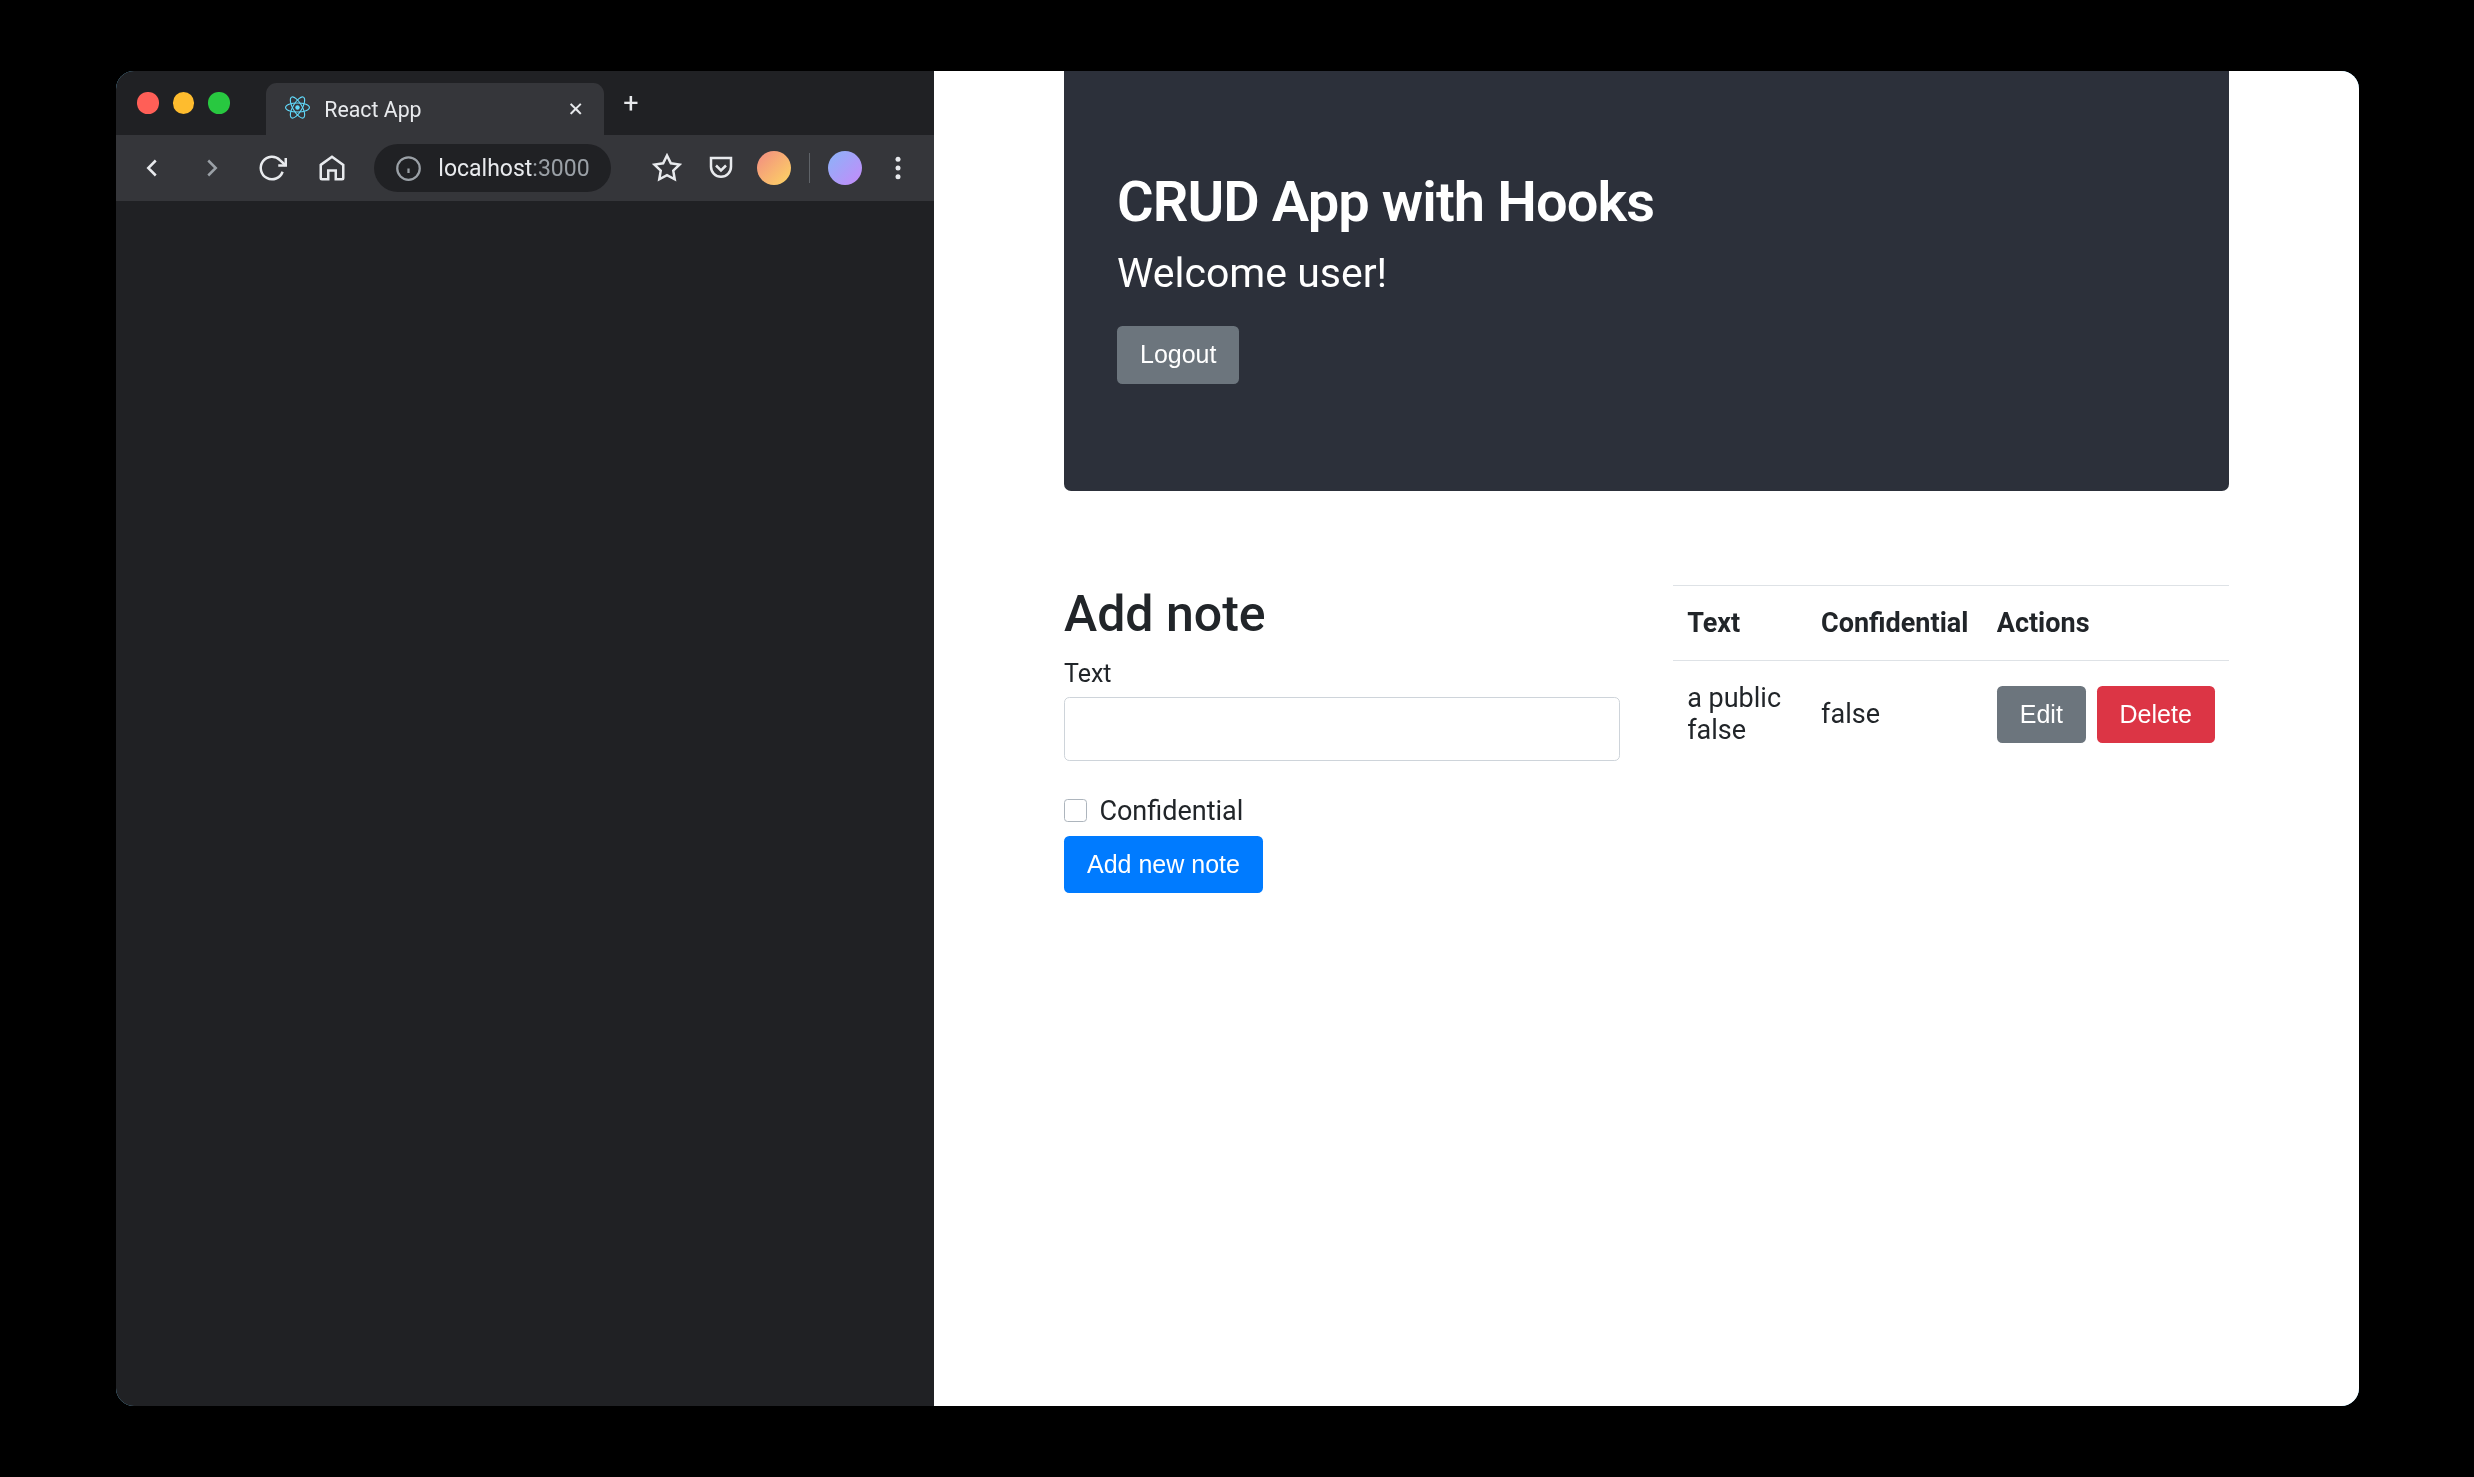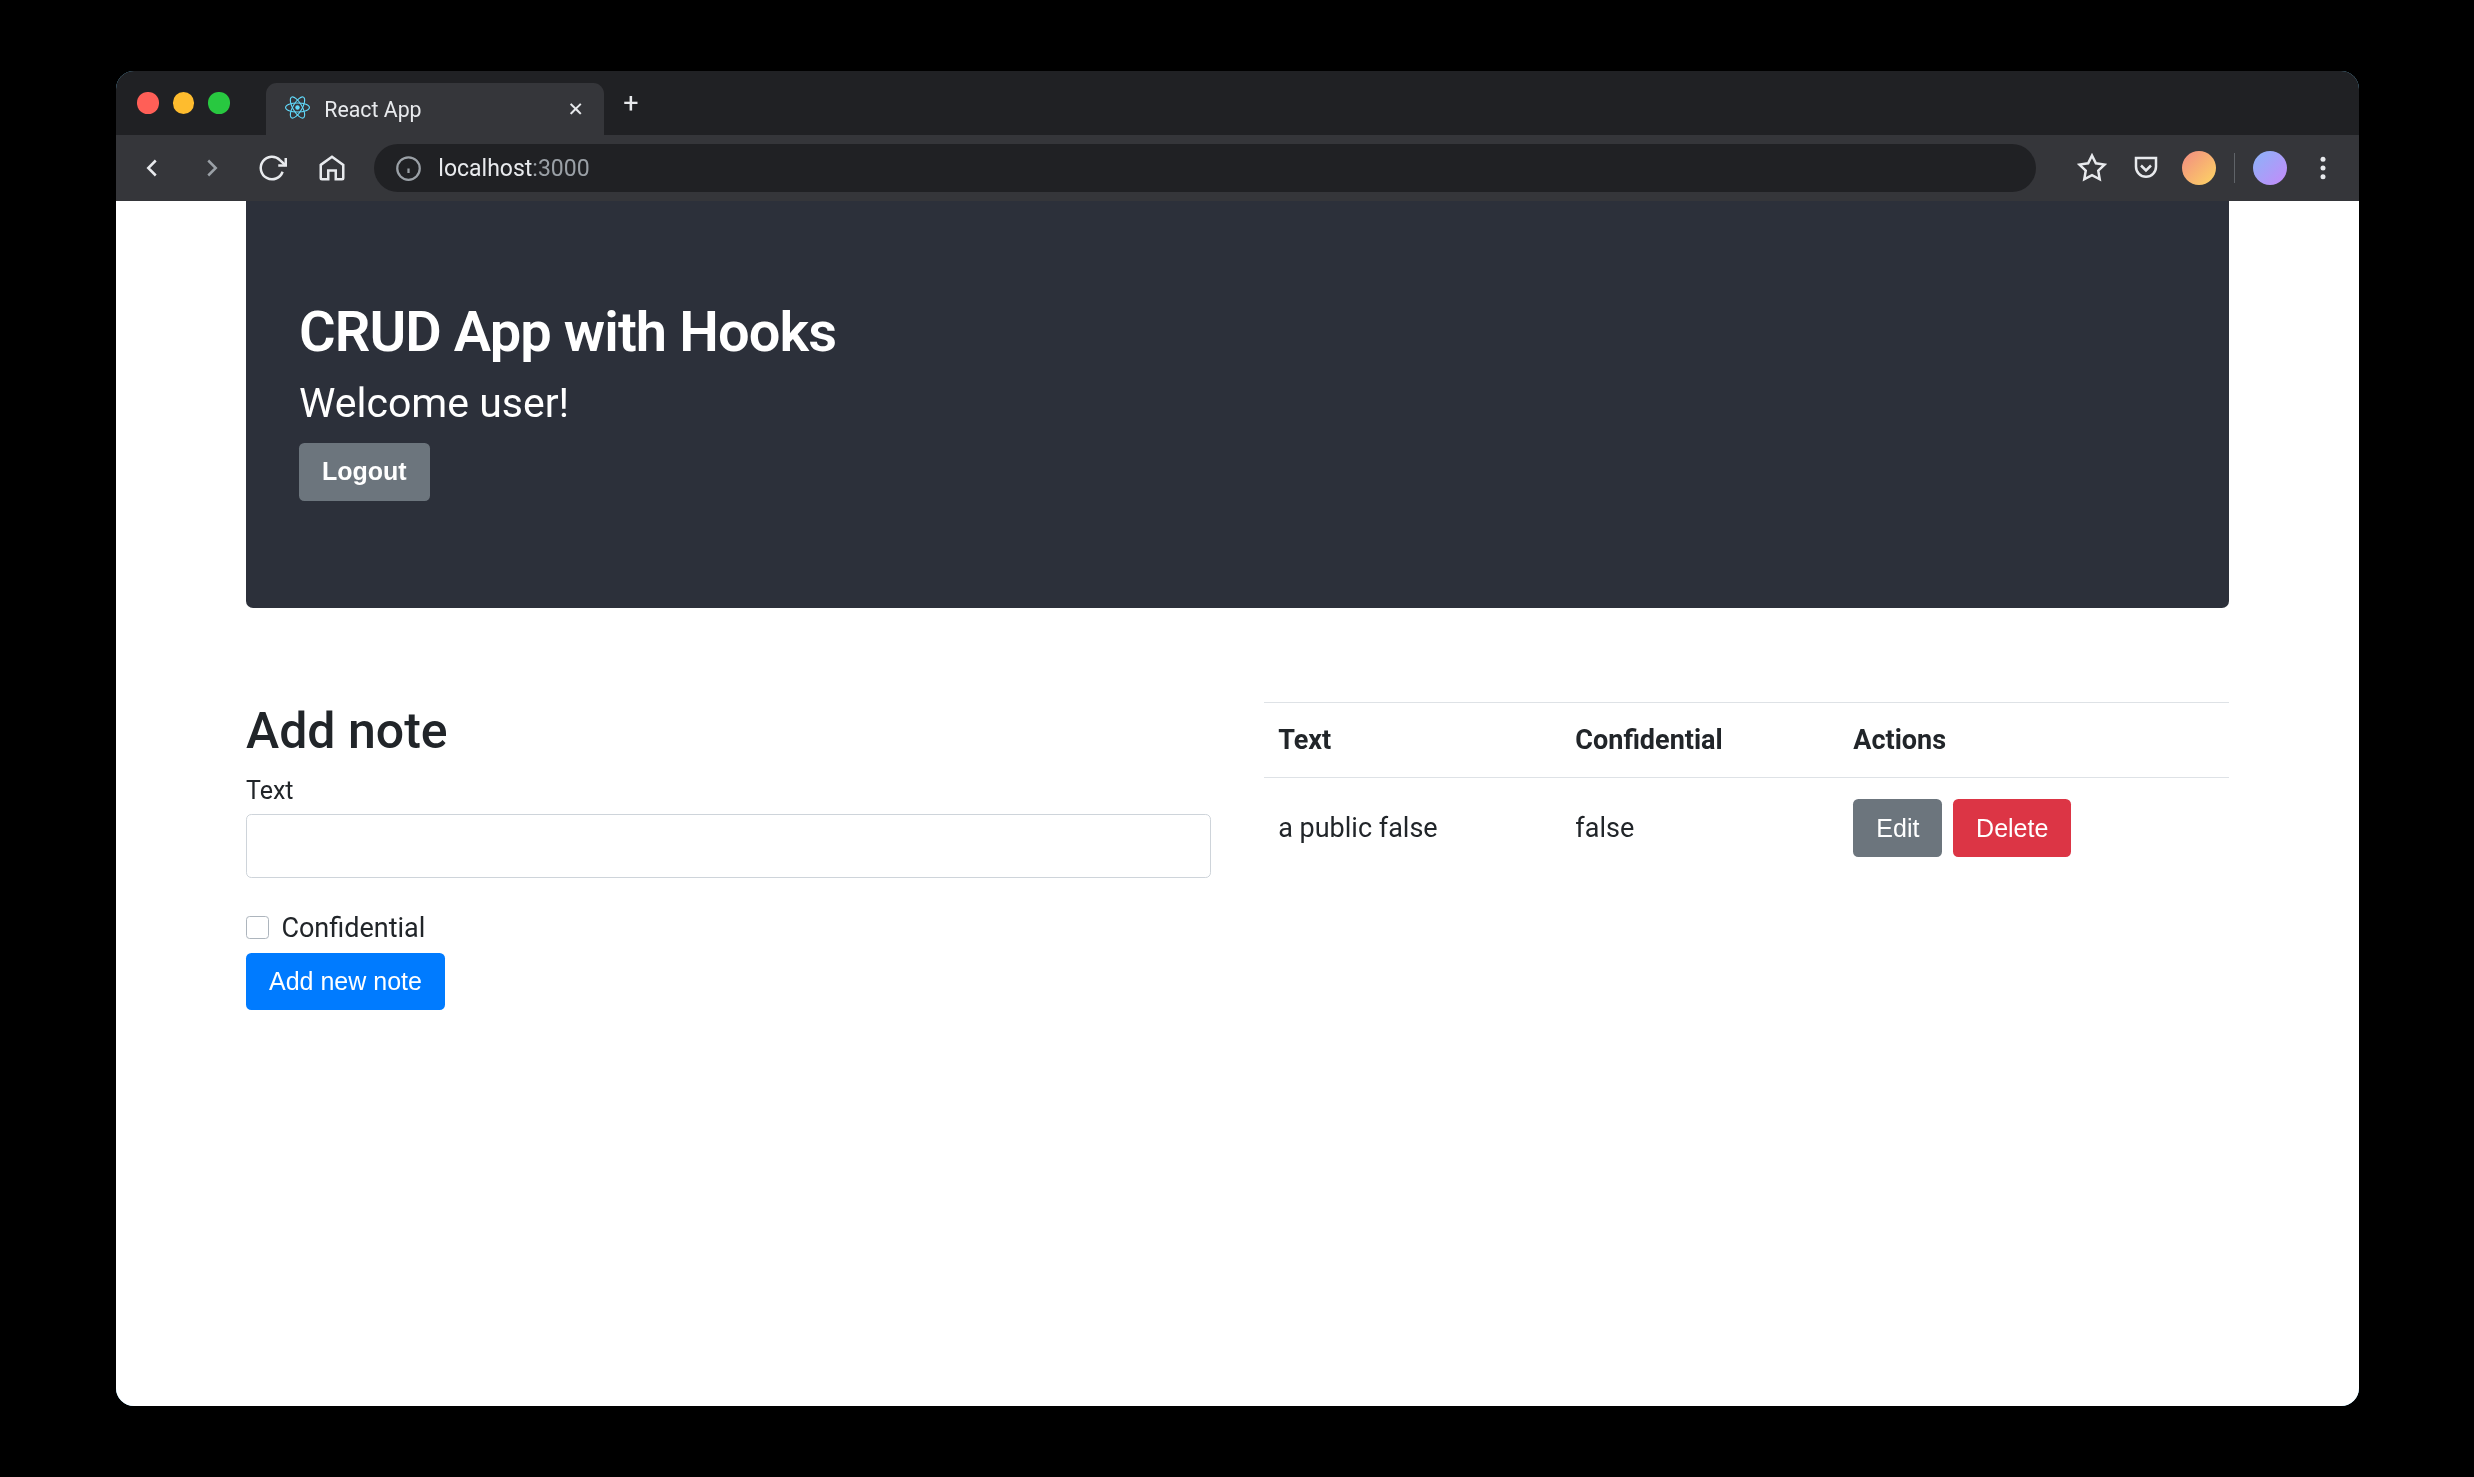--- a/index.html
+++ b/index.html
@@ -11,21 +11,21 @@
       padding: 71px 116px;
     }
     .window {
       background: #7dd3fc;
       border-radius: 18px;
       overflow: hidden;
       width: 100%;
       height: 100%;
       box-shadow: 0 18px 71px rgba(0,0,0,0.6);
       display: flex;
-      flex-direction: column;
+      flex-direction: row;
     }
     
     .chrome { background: #202124; }
     .tab-strip {
       display: flex;
       align-items: center;
       height: 64px;
       padding: 0 16px;
     }
     .traffic-lights { display: flex; gap: 14.2px; margin-right: 36px; margin-left: 5.3px; }
@@ -97,21 +97,21 @@
       border: none;
       border-radius: 5.3px;
       font-size: 25px;
       padding: 14.2px 23px;
       cursor: pointer;
       color: #fff;
     }
     .btn-secondary { background: #6c757d; }
     .btn-primary { background: #007bff; }
     .btn-danger { background: #dc3545; }
-    .hero .btn { margin-top: 16px; font-weight: bold; }
+    .hero .btn { margin-top: 29px; }
     .content {
       display: flex;
       padding: 53px 130px;
       gap: 53px;
     }
     .col { flex: 1; margin-top: 41px; }
     .col h2 { font-size: 50px; font-weight: 500; color: #212529; margin-bottom: 16px; }
     .form-label { font-size: 25px; color: #212529; margin-bottom: 9px; display: block; }
     .form-input {
       width: 100%;

